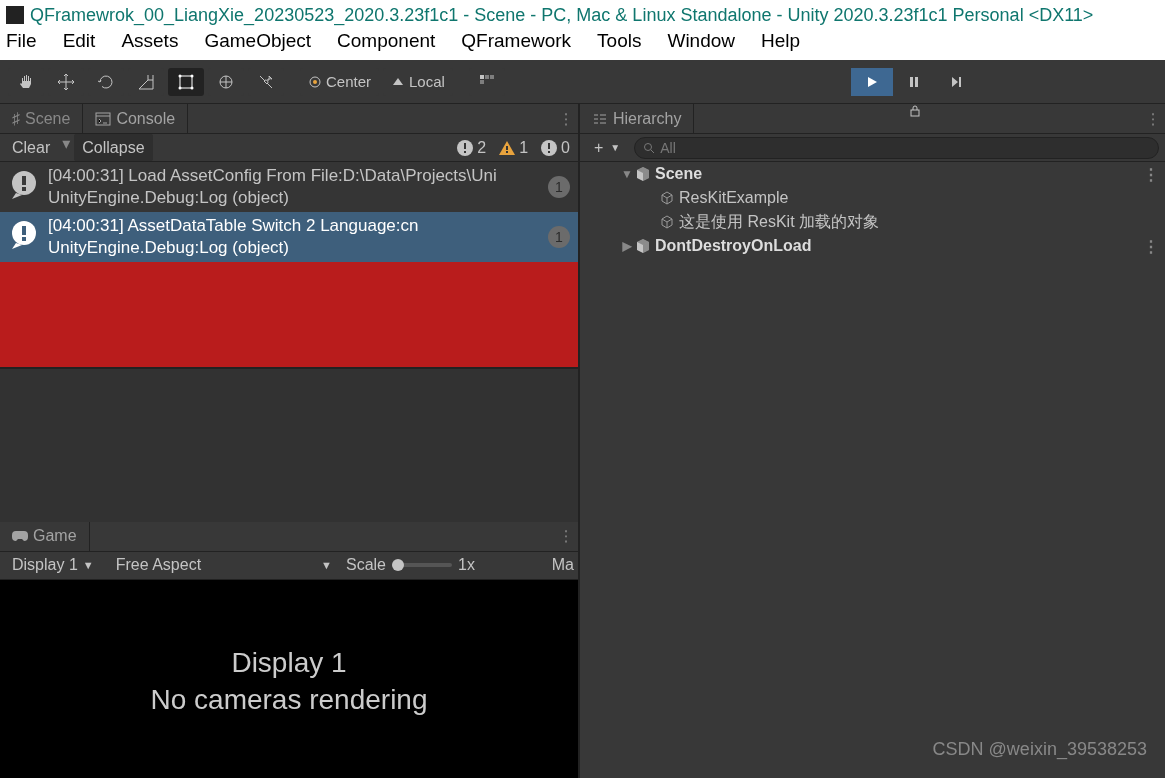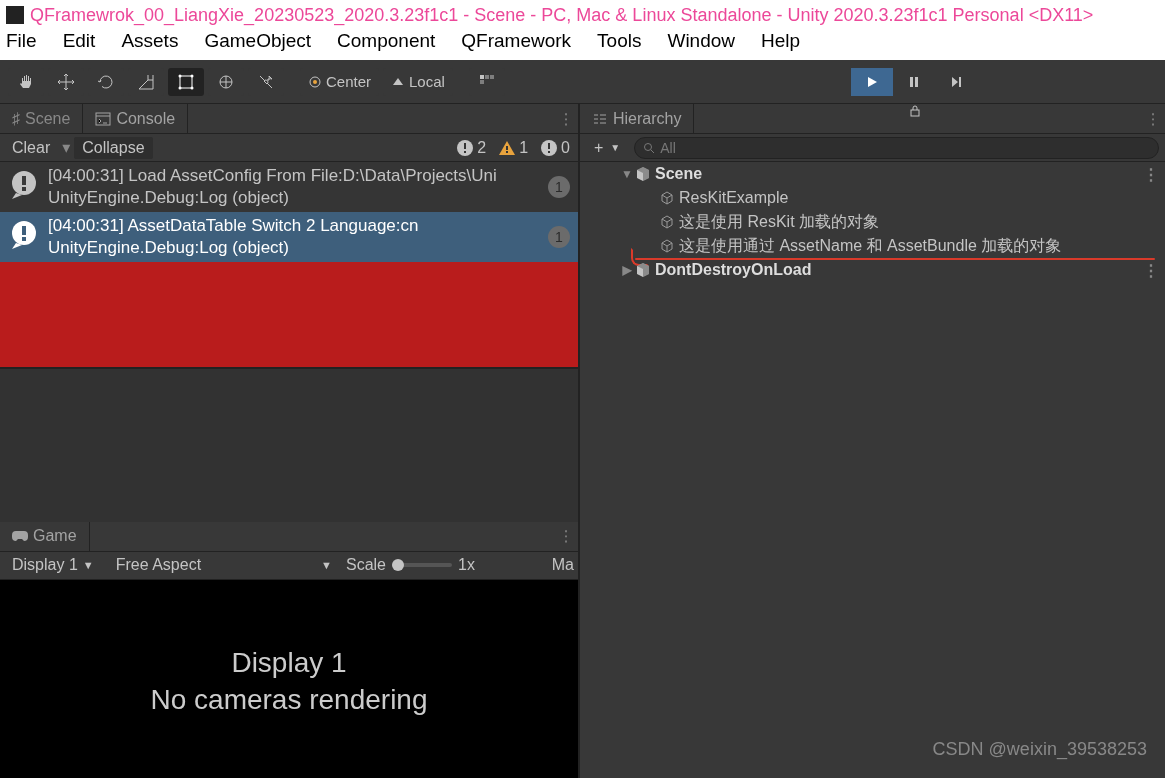--- a/index.html
+++ b/index.html
@@ -1,36 +1,36 @@
 <!DOCTYPE html>
 <html><head>
 <meta charset="utf-8">
 <style>
 * { margin: 0; padding: 0; box-sizing: border-box; font-family: "Segoe UI", Arial, sans-serif; }
 body { width: 1165px; height: 778px; background: #383838; color: #C4C4C4; overflow: hidden; font-size: 15px; position: relative; }
-.titlebar { height: 30px; background: #fff; color: #ec4899; display: flex; align-items: center; padding: 0 6px; gap: 6px; font-size: 18px; }
+.titlebar { height: 30px; background: #fff; color: #0f766e; display: flex; align-items: center; padding: 0 6px; gap: 6px; font-size: 18px; }
 .titlebar .logo { width: 18px; height: 18px; background: #222; display: inline-block; }
 .menubar { height: 30px; background: #fff; color: #000; display: flex; padding: 0 6px; gap: 26px; font-size: 19px; }
 .menubar span { cursor: default; }
 .toolbar { height: 44px; background: #383838; display: flex; align-items: center; padding: 0 8px; gap: 4px; border-bottom: 1px solid #222; }
 .tool-btn { width: 36px; height: 28px; background: #383838; border: none; display: flex; align-items: center; justify-content: center; color: #C4C4C4; border-radius: 3px; }
 .tool-btn.active { background: #222; color: #fff; }
 .tool-text-btn { height: 28px; background: #383838; border: none; color: #C4C4C4; display: flex; align-items: center; padding: 0 8px; gap: 4px; border-radius: 3px; font-size: 15px; }
 .tool-sep { width: 8px; }
 .play-btns { display: flex; gap: 0; margin-left: auto; margin-right: 180px; }
 .play-btn { width: 42px; height: 28px; background: #383838; border: none; color: #C4C4C4; display: flex; align-items: center; justify-content: center; }
 .play-btn.playing { background: #3E6892; color: #fff; }
 .main { display: flex; height: calc(100% - 98px); }
 .left-panel { width: 580px; display: flex; flex-direction: column; border-right: 2px solid #222; }
 .right-panel { flex: 1; display: flex; flex-direction: column; }
 .tabs { height: 30px; background: #383838; display: flex; align-items: stretch; border-bottom: 1px solid #222; }
 .tab { padding: 4px 12px; display: flex; align-items: center; gap: 5px; color: #888; font-size: 16px; border-right: 1px solid #222; }
 .tab.active { background: #383838; color: #a3a3a3; }
 .tab-menu { margin-left: auto; width: 24px; display: flex; align-items: center; justify-content: center; color: #888; }
-.console-toolbar { height: 28px; display: flex; align-items: center; padding: 0 4px; gap: 4px; border-bottom: 1px solid #222; font-size: 16px; }
+.console-toolbar { height: 28px; display: flex; padding: 0 4px; gap: 4px; border-bottom: 1px solid #222; font-size: 16px; }
 .console-btn { padding: 2px 8px; background: transparent; border: none; color: #C4C4C4; border-radius: 2px; font-size: 16px; }
 .console-toolbar .spacer { flex: 1; }
 .count-badge { display: flex; align-items: center; gap: 3px; padding: 2px 4px; color: #C4C4C4; font-size: 16px; }
 .console-entries { flex: 1; overflow: hidden; background: #b91c1c; }
 .console-entry { display: flex; padding: 3px 8px; gap: 8px; align-items: flex-start; font-size: 17px; line-height: 1.3; }
 .console-entry.odd { background: #353535; }
 .console-entry.selected { background: #3E5F7C; color: #fff; }
 .console-entry .icon { width: 32px; height: 32px; flex-shrink: 0; margin-top: 4px; }
 .console-entry .text { flex: 1; overflow: hidden; }
 .console-entry .line1 { white-space: nowrap; overflow: hidden; text-overflow: clip; }
@@ -319,29 +319,20 @@
         <span>ResKitExample</span>
       </div>
       <div class="tree-row" style="padding-left:78px">
         <span class="icon">
             <svg width="14" height="14" viewBox="0 0 14 14">
               <path stroke="#999" fill="none" d="M7 1l5 3v6l-5 3-5-3V4zM2 4l5 3 5-3M7 7v6"></path>
             </svg>
           </span>
         <span>这是使用 ResKit 加载的对象</span>
       </div>
-      <div class="tree-row highlighted" style="padding-left:78px">
-        <span class="icon">
-            <svg width="14" height="14" viewBox="0 0 14 14">
-              <path stroke="#999" fill="none" d="M7 1l5 3v6l-5 3-5-3V4zM2 4l5 3 5-3M7 7v6"></path>
-            </svg>
-          </span>
-        <span>这是使用通过 AssetName  和 AssetBundle 加载的对象</span>
-        <div class="red-line"></div>
-      </div>
       <div class="tree-row scene" style="padding-left:40px">
         <span class="exp">▶</span>
         <span class="icon">
             <svg width="16" height="16" viewBox="0 0 16 16">
               <path fill="#C4C4C4" d="M8 1l6 3v8l-6 3-6-3V4z"></path>
               <path fill="#383838" d="M8 1l6 3-6 3-6-3zM8 7v8l6-3V4z" opacity="0.4"></path>
             </svg>
           </span>
         <span>DontDestroyOnLoad</span>
         <span class="row-menu">⋮</span>

